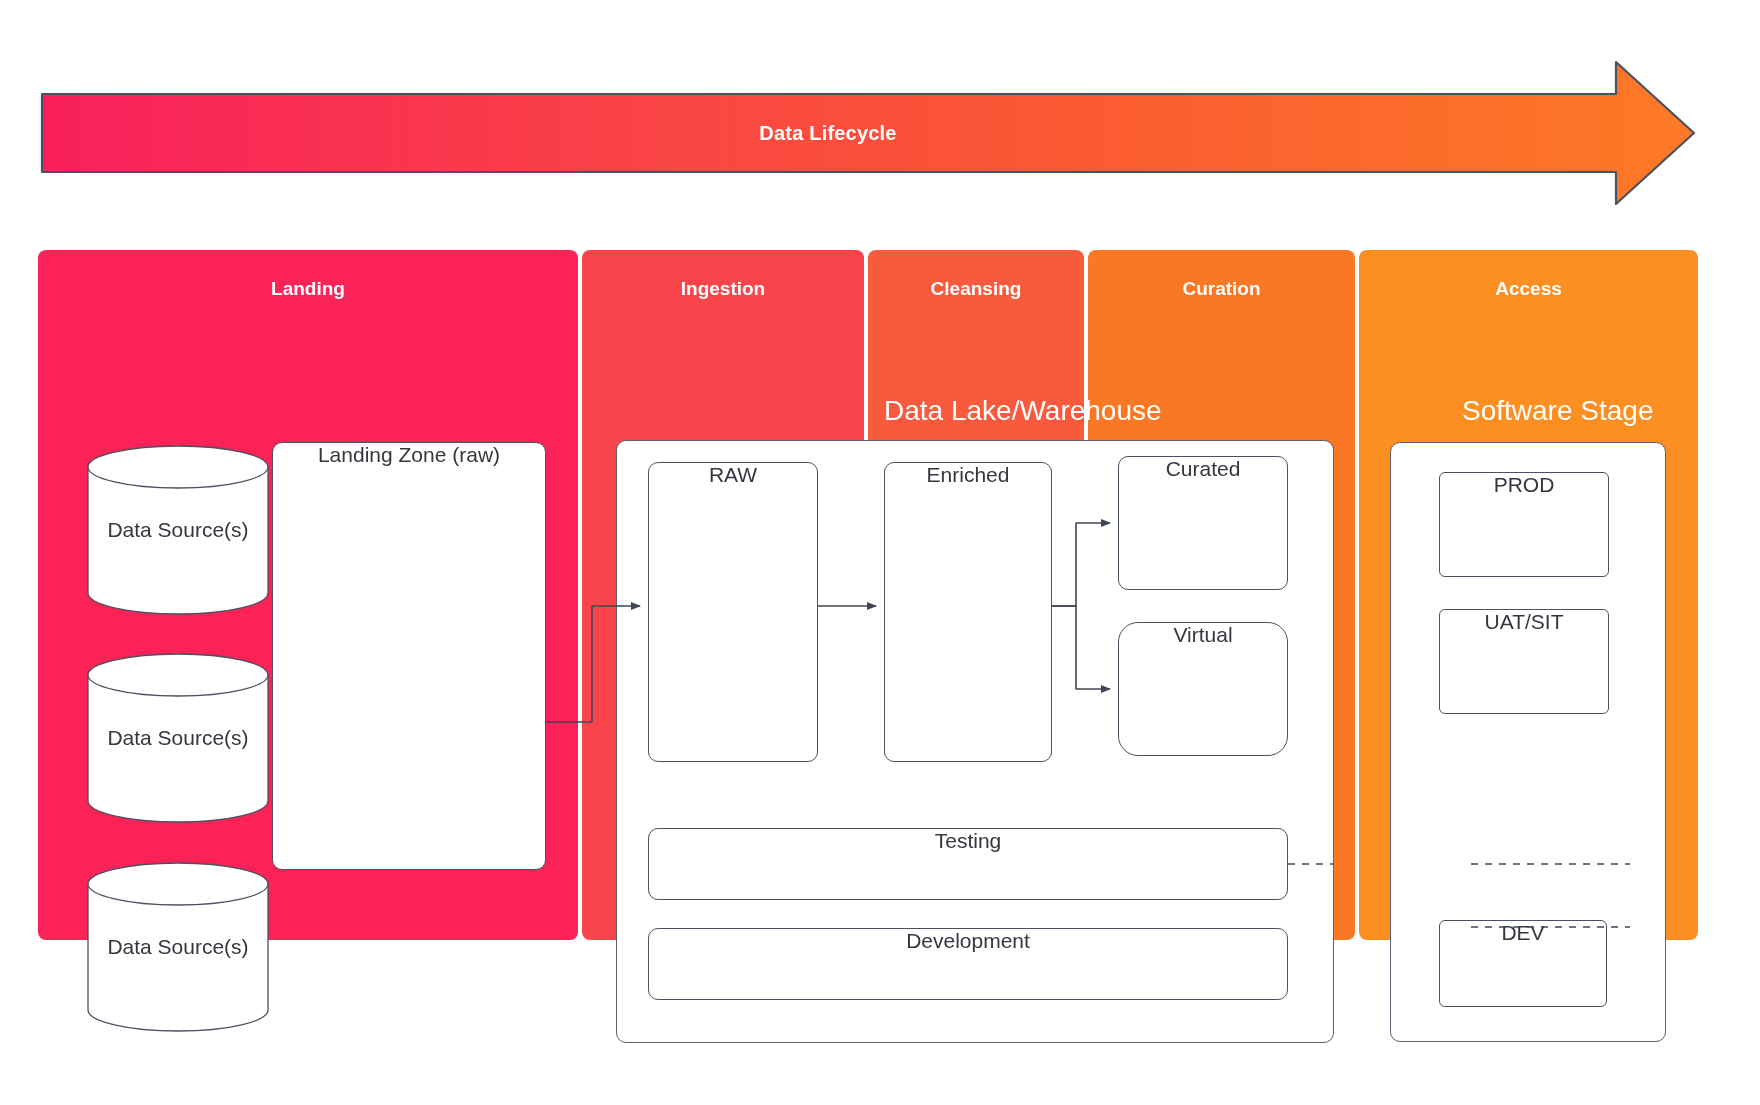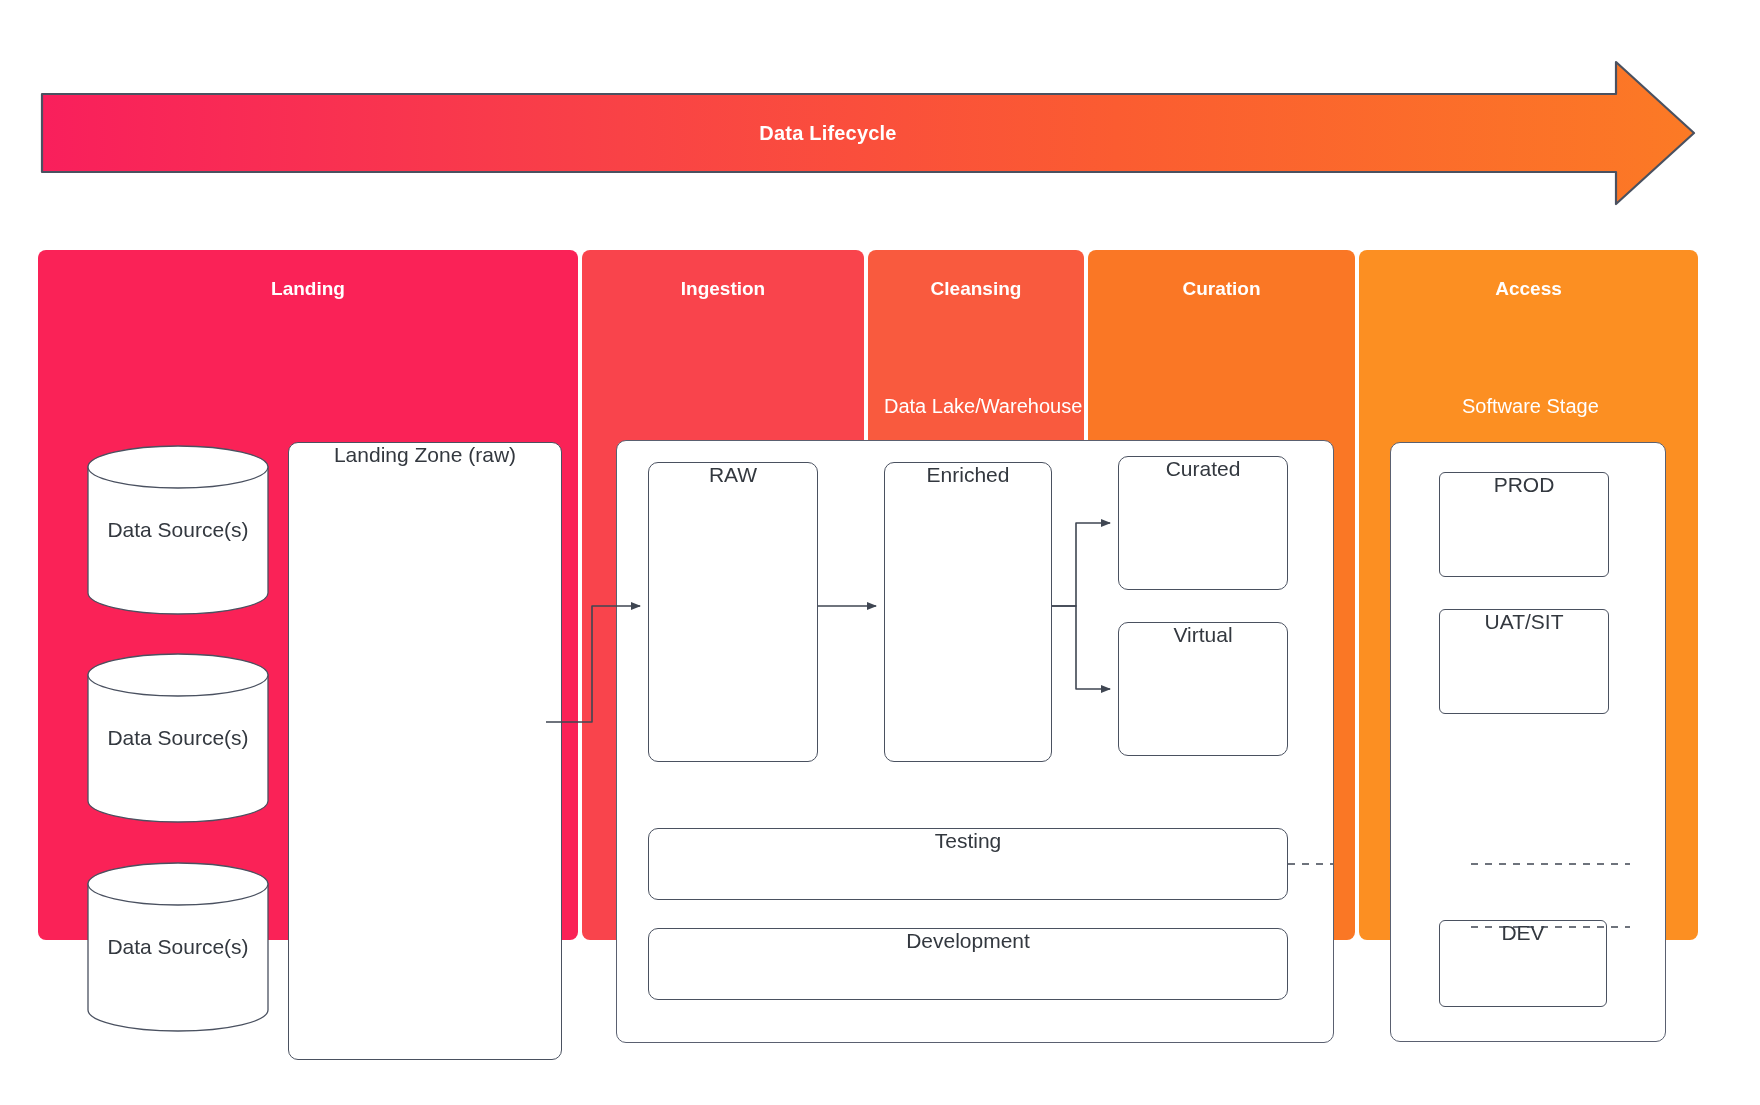--- a/index.html
+++ b/index.html
@@ -19,21 +19,21 @@
     pointer-events:none;
   }
 
   
   .stage{position:absolute;top:250px;border-radius:8px;}
   .stage .stage-title{
     position:absolute;left:0;right:0;top:28px;text-align:center;
     color:#ffffff;font-weight:bold;font-size:19px;
   }
   .zone-label{
-    position:absolute;color:#ffffff;font-size:20px;font-weight:normal;
+    position:absolute;color:#ffffff;font-size:28px;font-weight:normal;
     white-space:nowrap;
   }
 
   
   .node{
     position:absolute;background:#ffffff;border:1.3px solid #4a5160;
     border-radius:10px;display:flex;align-items:flex-start;justify-content:center;
     font-size:21px;color:#33383f;box-sizing:border-box;
   }
   .node.plain{border-radius:6px;}
@@ -112,39 +112,39 @@
   </div>
 
   <div class="cyl" style="left:62px;top:862px;width:182px;height:170px;">
     <svg width="182" height="170" viewBox="0 0 182 170">
       <path d="M1,22 L1,148 A90,21 0 0 0 181,148 L181,22 Z" fill="#ffffff" stroke="#4a5160" stroke-width="1.3"></path>
       <ellipse cx="91" cy="22" rx="90" ry="21" fill="#ffffff" stroke="#4a5160" stroke-width="1.3"></ellipse>
     </svg>
     <div class="cyl-label">Data Source(s)</div>
   </div>
 
-  <div class="node" style="left:272px;top:442px;width:274px;height:618px;margin-left:16px;">
+  <div class="node" style="left:272px;top:442px;width:274px;height:428px;">
     <span>Landing Zone (raw)</span>
   </div>
 
   <div class="container-box" style="left:616px;top:440px;width:718px;height:603px;"></div>
 
   <div class="node" style="left:648px;top:462px;width:170px;height:300px;">
     <span>RAW</span>
   </div>
 
   <div class="node" style="left:884px;top:462px;width:168px;height:300px;">
     <span>Enriched</span>
   </div>
 
   <div class="node" style="left:1118px;top:456px;width:170px;height:134px;">
     <span>Curated</span>
   </div>
 
-  <div class="node" style="left:1118px;top:622px;width:170px;height:134px;">
+  <div class="node" style="left:1118px;top:622px;width:170px;height:134px;border-radius:20px;">
     <span>Virtual</span>
   </div>
 
   <div class="node" style="left:648px;top:828px;width:640px;height:72px;">
     <span>Testing</span>
   </div>
 
   <div class="node" style="left:648px;top:928px;width:640px;height:72px;">
     <span>Development</span>
   </div>

